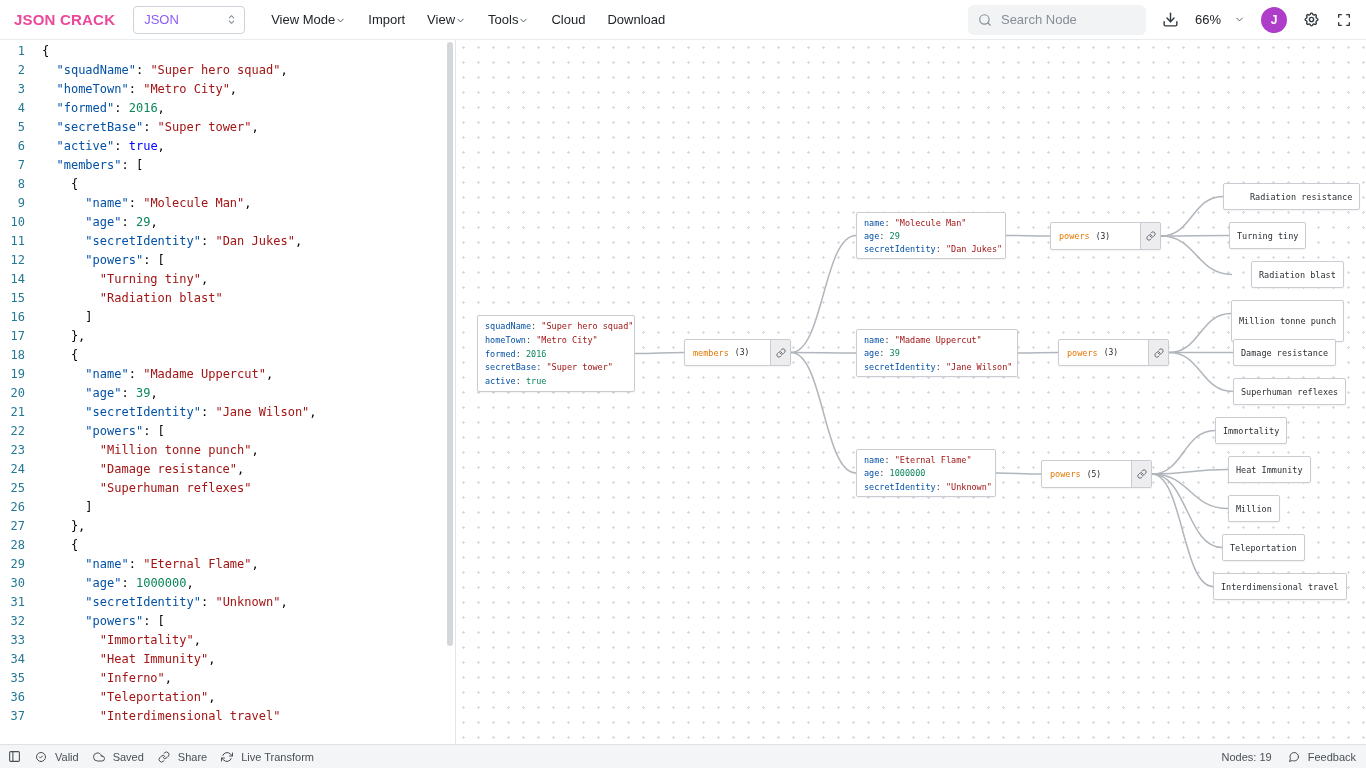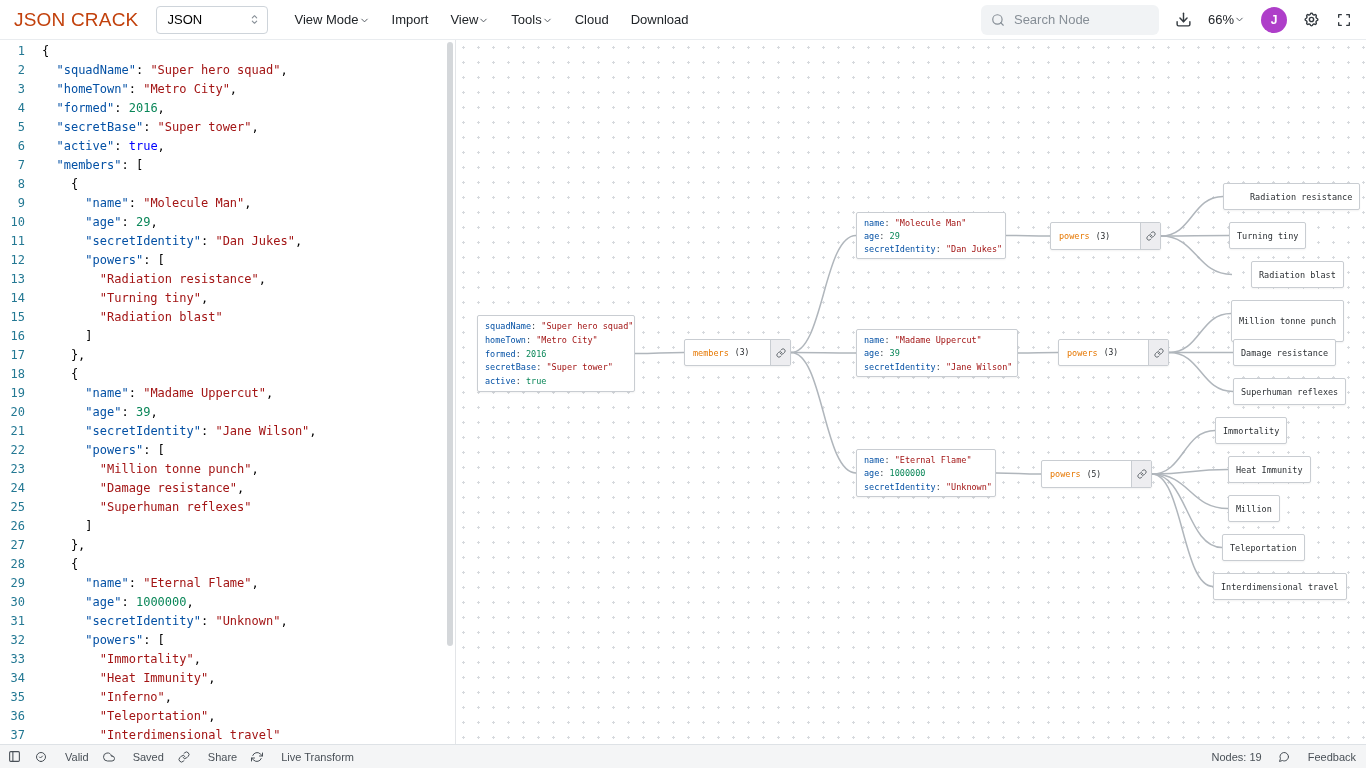--- a/index.html
+++ b/index.html
@@ -4,36 +4,36 @@
 <style>
   :root{
     --key:#0451a5; --string:#a31515; --number:#098658; --boolean:#0000ff;
     --parent:#e67700; --leaf:#2b2f33; --edge:#b0b6bc; --avatar:#ae3ec9; --linenum:#237893;
   }
   *{margin:0;box-sizing:border-box}
   body{width:1366px;height:768px;overflow:hidden;background:#fff;
        font-family:"Liberation Sans",sans-serif;-webkit-font-smoothing:antialiased}
   
   header{height:40px;display:flex;align-items:center;padding:0 14px;border-bottom:1px solid #e9ecef;background:#fff}
-  .logo{font-size:19px;font-weight:400;letter-spacing:.2px;color:#c2410c;cursor:pointer}
+  .logo{font-size:15px;font-weight:700;letter-spacing:.2px;color:#ec4899;cursor:pointer}
   .fmt{margin-left:18px;width:112px;height:28px;border:1px solid #ced4da;border-radius:4px;
        display:flex;align-items:center;justify-content:space-between;padding:0 6px 0 10px;
-       font-size:13px;color:#000000;background:#fff;cursor:pointer}
+       font-size:13px;color:#8b5cf6;background:#fff;cursor:pointer}
   .fmt .ic{color:#868e96}
   nav{display:flex;align-items:center;gap:22px;margin-left:26px}
   .menu-item{display:flex;align-items:center;font-size:13px;color:#212529;background:none;
              border:0;padding:0;font-family:inherit;cursor:pointer}
   .menu-item .ic{color:#495057;margin-top:1px}
   .right{margin-left:auto;display:flex;align-items:center;gap:16px}
   .search{width:178px;height:30px;background:#f1f3f5;border-radius:6px;display:flex;align-items:center;
           padding:0 10px;gap:7px;color:#868e96}
   .search input{border:0;background:transparent;outline:none;font-size:13px;font-family:inherit;color:#0c4a6e;width:100%}
   .search input::placeholder{color:#868e96}
   .iconbtn{background:none;border:0;padding:0;color:#343a40;display:flex;cursor:pointer}
-  .zoom{display:flex;align-items:center;gap:0;font-size:13px;color:#212529;cursor:pointer}
+  .zoom{display:flex;align-items:center;gap:13px;font-size:13px;color:#212529;cursor:pointer}
   .zoom .ic{color:#495057}
   .avatar{width:26px;height:26px;border-radius:50%;background:var(--avatar);color:#fff;font-size:12px;
           font-weight:700;display:flex;align-items:center;justify-content:center;cursor:pointer}
   
   .main{display:flex;height:704px}
   .editor{width:456px;border-right:1px solid #e3e5e8;position:relative;overflow:hidden;padding-top:2px;background:#fff}
   .eline{display:flex;height:19px;font:12px/19px "DejaVu Sans Mono",monospace}
   .ln{width:42px;text-align:right;padding-right:17px;color:var(--linenum);flex:none;user-select:none}
   .code{white-space:pre;color:#000}
   .tk{color:var(--key)} .ts{color:var(--string)} .tn{color:var(--number)} .tb{color:var(--boolean)}
@@ -53,21 +53,21 @@
   .gnode.parent{display:flex;padding:0}
   .plabel{flex:1;padding:0 8px;display:flex;align-items:center;gap:6px}
   .pkey{color:var(--parent)} .pcount{color:#212529;font-size:8px}
   .plink{width:20px;border-left:1px solid #c9cdd2;background:#ededf0;display:flex;align-items:center;
          justify-content:center;color:#495057;flex:none}
   .gnode.text{display:flex;align-items:center}
   .tlabel{padding:0 7px;color:var(--leaf)}
   
   footer{height:24px;background:#f4f5f6;border-top:1px solid #dee2e6;display:flex;align-items:center;
          padding:0 10px 0 6px;font-size:11px;color:#495057}
-  .sitem{display:flex;align-items:center;gap:18px;background:none;border:0;color:#495057;font-size:11px;
+  .sitem{display:flex;align-items:center;gap:8px;background:none;border:0;color:#495057;font-size:11px;
          font-family:inherit;padding:0 7px;cursor:pointer}
   .sright{margin-left:auto;display:flex;align-items:center;gap:16px}
   .ic{flex:none}
 </style>
 </head>
 <body>
 
 <header>
   <div class="logo">JSON CRACK</div>
   <div class="fmt">
@@ -194,24 +194,20 @@
           <span class="ln">10</span>
           <span class="code">      <span class="tk">"age"</span>: <span class="tn">29</span>,</span>
         </div>
         <div class="eline">
           <span class="ln">11</span>
           <span class="code">      <span class="tk">"secretIdentity"</span>: <span class="ts">"Dan Jukes"</span>,</span>
         </div>
         <div class="eline">
           <span class="ln">12</span>
           <span class="code">      <span class="tk">"powers"</span>: [</span>
-        </div>
-        <div class="eline">
-          <span class="ln">13</span>
-          <span class="code">        <span class="ts">"Radiation resistance"</span>,</span>
         </div>
         <div class="eline">
           <span class="ln">14</span>
           <span class="code">        <span class="ts">"Turning tiny"</span>,</span>
         </div>
         <div class="eline">
           <span class="ln">15</span>
           <span class="code">        <span class="ts">"Radiation blast"</span></span>
         </div>
         <div class="eline">

